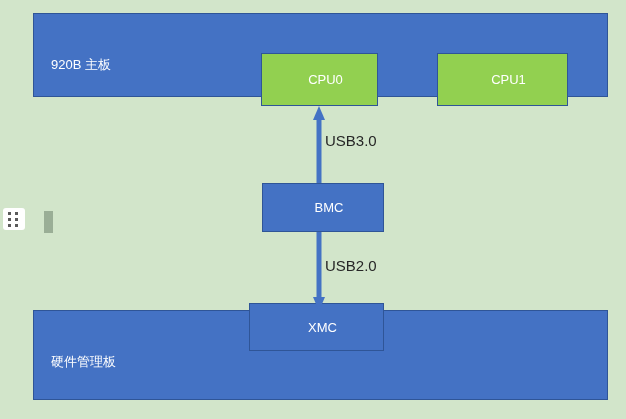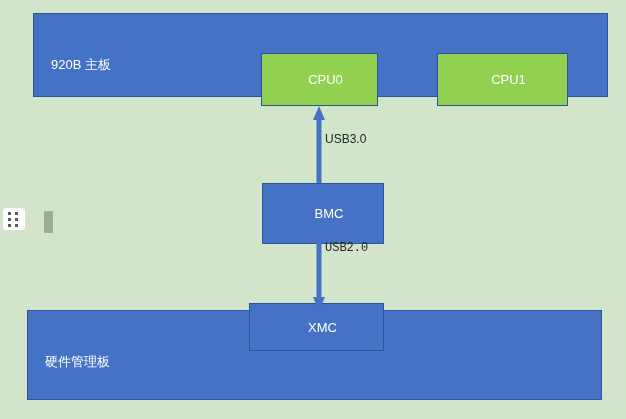--- a/index.html
+++ b/index.html
@@ -43,21 +43,21 @@
     top: 13px;
     width: 575px;
     height: 84px;
   }
   #motherboard-label {
     left: 17px;
     top: 44px;
   }
 
   #hwboard {
-    left: 27px;
+    left: 33px;
     top: 310px;
     width: 575px;
     height: 90px;
   }
   #hwboard-label {
     left: 17px;
     top: 44px;
   }
 
   
@@ -90,53 +90,52 @@
   #cpu1 {
     left: 437px;
     top: 53px;
     width: 131px;
     height: 53px;
   }
   #bmc {
     left: 262px;
     top: 183px;
     width: 122px;
-    height: 61px;
+    height: 49px;
   }
   #xmc {
     left: 249px;
     top: 303px;
     width: 135px;
     height: 48px;
   }
 
   
   #connectors {
     position: absolute;
     left: 0;
     top: 0;
     width: 626px;
     height: 419px;
     pointer-events: none;
   }
   .edge-label {
     position: absolute;
     color: #262626;
-    font-size: 12px;
+    font-size: 15px;
     line-height: 1;
     white-space: nowrap;
   }
   #usb3-label {
     left: 325px;
     top: 133px;
   }
   #usb2-label {
     left: 325px;
-    top: 242px;
-    font-family: Liberation Mono, monospace;
+    top: 258px;
   }
 
   
   #grip-handle {
     position: absolute;
     left: 3px;
     top: 208px;
     width: 22px;
     height: 22px;
     background: #ffffff;

